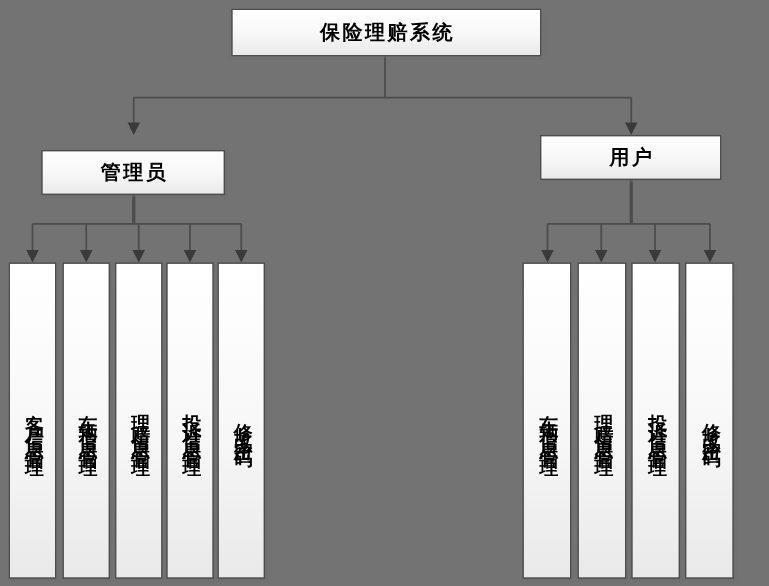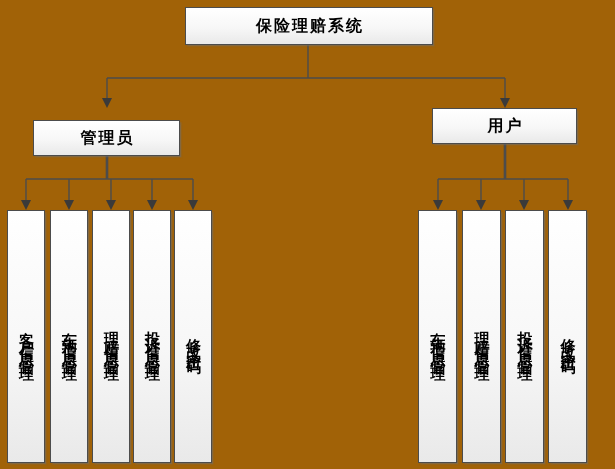--- a/index.html
+++ b/index.html
@@ -8,21 +8,21 @@
     width: 615px;
     height: 469px;
     background: #ffffff;
     overflow: hidden;
     font-family: "Liberation Serif", "DejaVu Serif", serif;
   }
   .stage {
     position: relative;
     width: 615px;
     height: 469px;
-    background: #a16207;
+    background: #737373;
   }
   .connectors {
     position: absolute;
     left: 0;
     top: 0;
     width: 615px;
     height: 469px;
     pointer-events: none;
   }
   .node {

